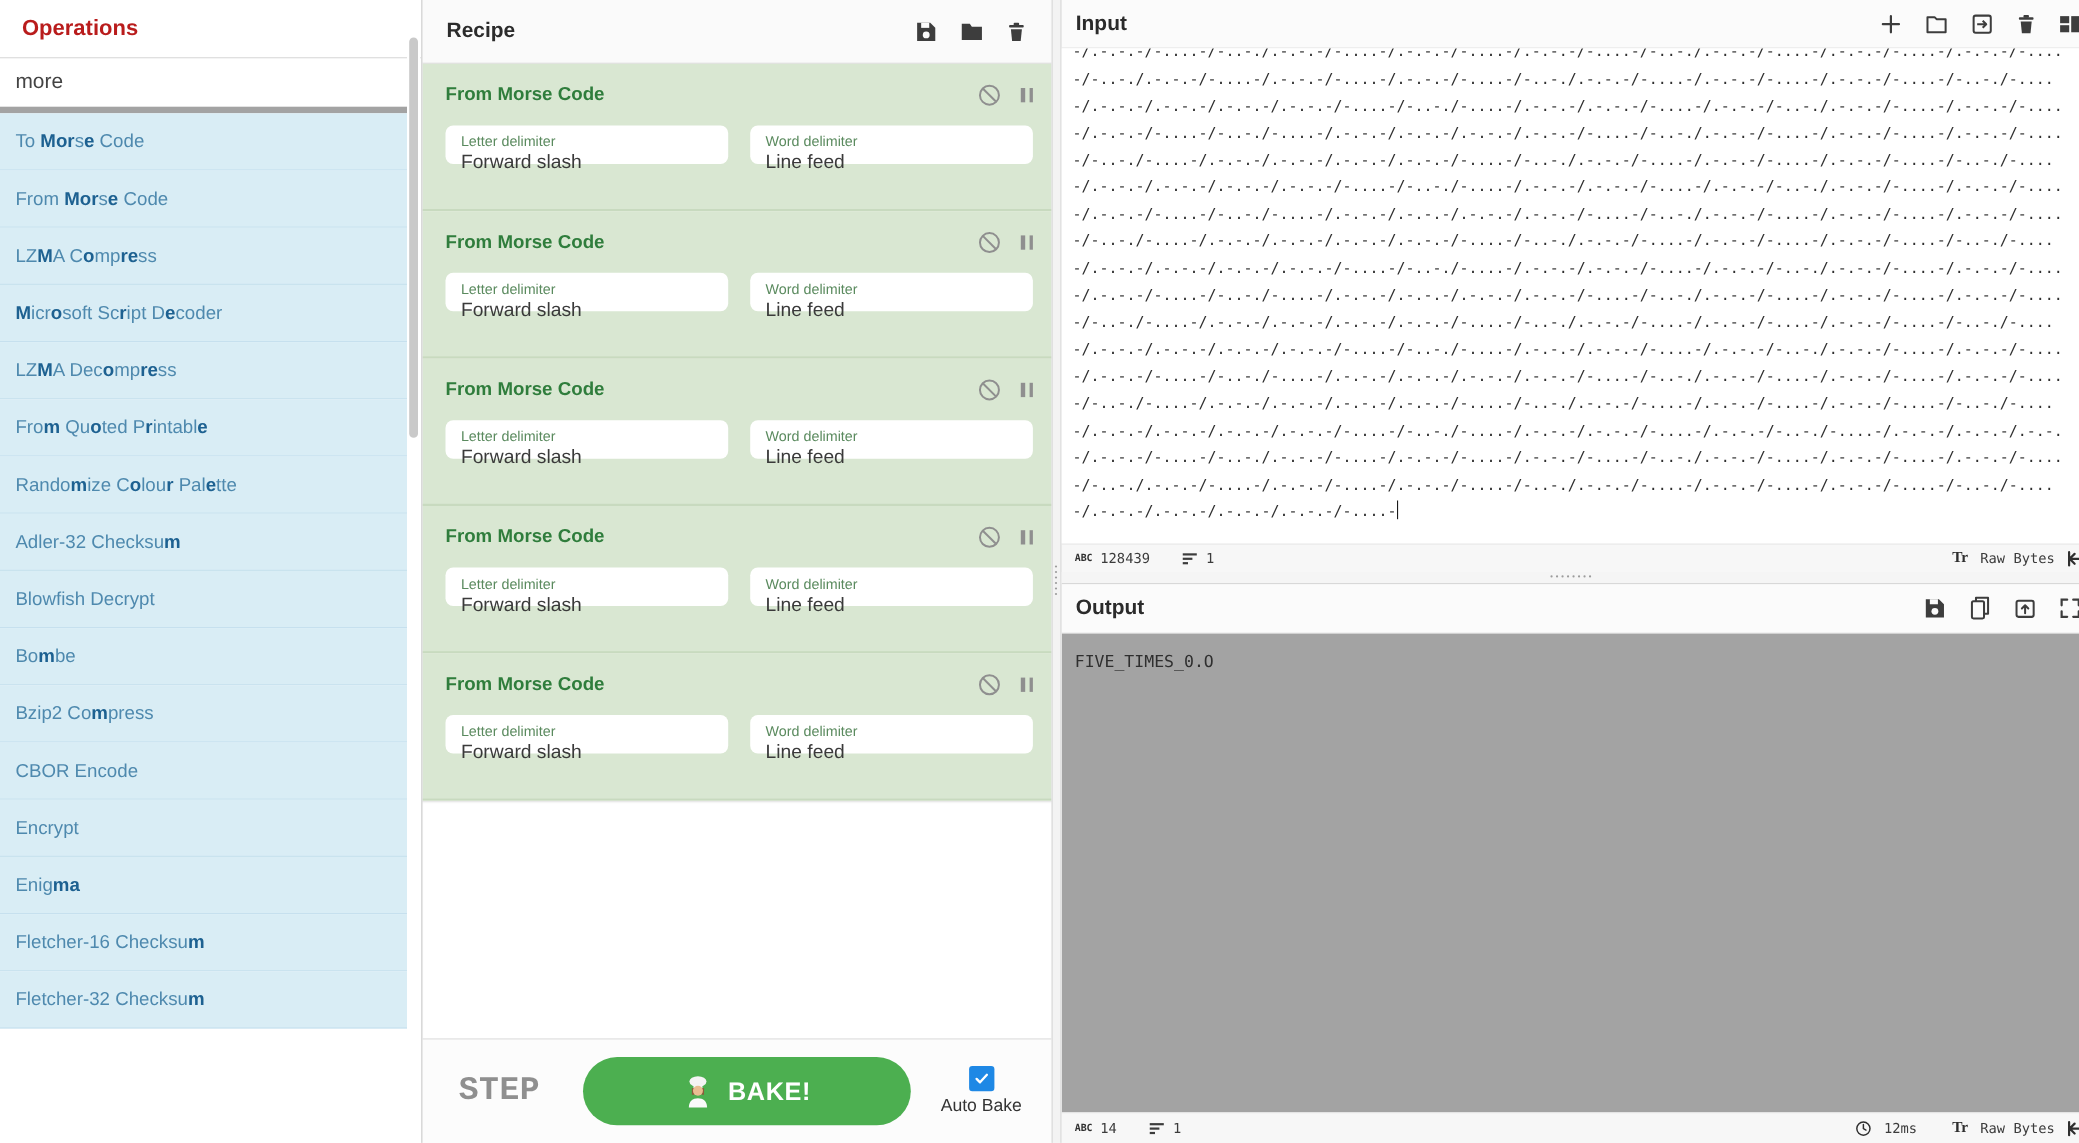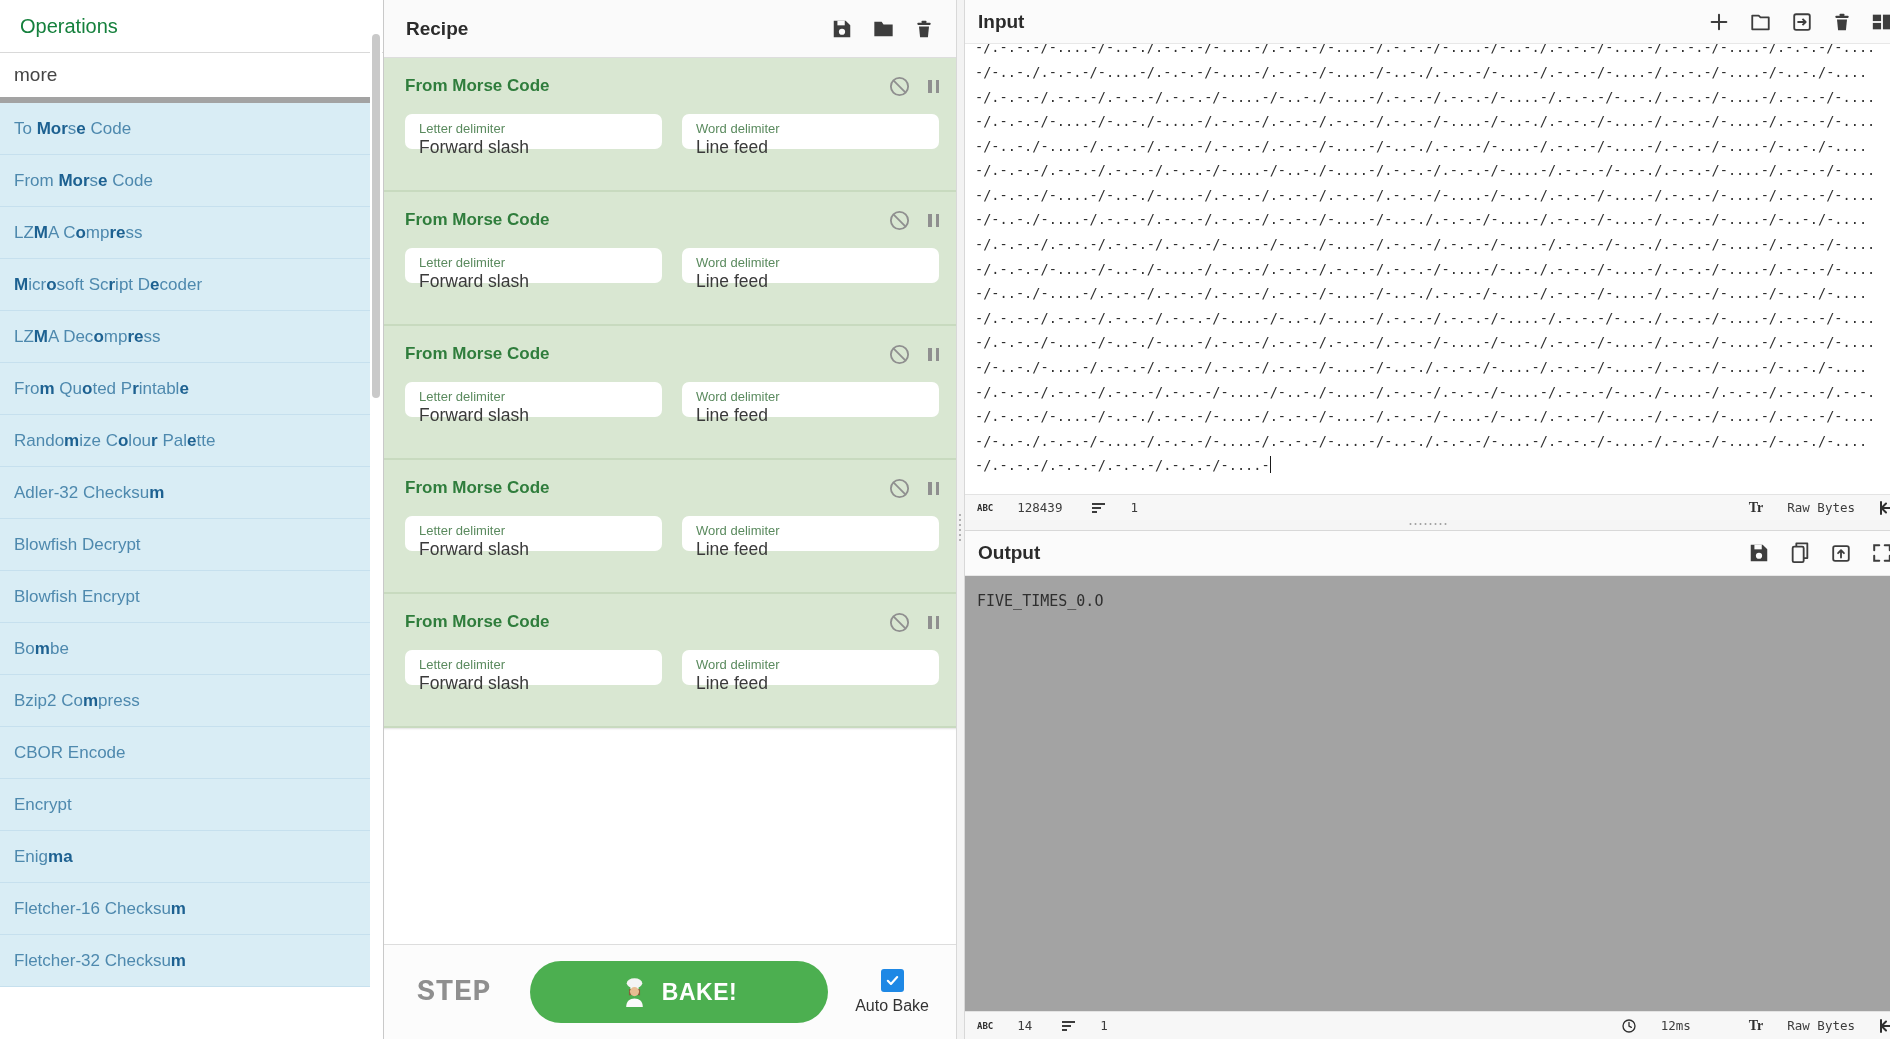--- a/index.html
+++ b/index.html
@@ -4,21 +4,21 @@
 <style>
   * { margin:0; padding:0; box-sizing:border-box; }
   html,body { width:1890px; height:1039px; overflow:hidden; background:#fff;
     font-family:"Liberation Sans", sans-serif; }
   body { display:flex; }
 
   
   .sidebar { width:384px; height:100%; position:relative; background:#fff;
     border-right:1px solid #c9c9c9; flex:none; }
   .ops-header { height:53px; border-bottom:1px solid #d9d9d9; display:flex; align-items:center; padding-left:20px; }
-  .ops-header span { font-size:20px; font-weight:normal; color:#15803d; }
+  .ops-header span { font-size:20px; font-weight:bold; color:#b91c1c; }
   .ops-search { height:50px; width:370px; display:flex; align-items:center; border-bottom:6px solid #a3a3a3; }
   .ops-search input { border:none; outline:none; width:100%; padding-left:14px; font-size:19px; color:#444;
     font-family:"Liberation Sans", sans-serif; background:transparent; }
   .op-item { width:370px; height:52px; background:var(--item-bg); border-bottom:1px solid var(--item-border);
     display:flex; align-items:center; padding-left:14px; font-size:17px; color:var(--item-text); cursor:pointer; }
   .op-item b { color:var(--item-bold); font-weight:bold; }
   .ops-scrollbar { position:absolute; top:0; right:1px; width:12px; height:100%; background:#fff; }
   .ops-scroll-thumb { position:absolute; top:34px; right:2px; width:8px; height:364px; background:#c9c9c9; border-radius:4px; }
 
   
@@ -69,22 +69,22 @@
   .morse-area { height:450px; flex:none; position:relative; background:#fff; overflow:hidden; }
   .morse-clip { position:absolute; left:10px; right:6px; top:0; bottom:0; overflow:hidden; }
   .morse-inner { position:absolute; bottom:16px; left:0; width:110.4ch;
     font-family:"DejaVu Sans Mono", monospace; font-size:13.6px; line-height:24.6px; color:#2f2f2f;
     word-break:break-all; overflow-wrap:anywhere; }
   .caret { display:inline-block; width:1.5px; height:17px; background:#1a1a1a; vertical-align:-3px; }
 
   .io-footer { height:26px; flex:none; background:#f7f7f7; border-top:1px solid #e3e3e3;
     display:flex; align-items:center; padding:0 0 0 12px;
     font-family:"DejaVu Sans Mono", monospace; font-size:12.5px; color:#3c3c3c; }
-  .io-footer .grp { display:flex; align-items:center; gap:24px; margin-right:30px; }
-  .io-footer .right { margin-left:auto; display:flex; align-items:center; gap:24px; }
+  .io-footer .grp { display:flex; align-items:center; gap:7px; margin-right:30px; }
+  .io-footer .right { margin-left:auto; display:flex; align-items:center; gap:11px; }
   .abc-icon { font-size:9px; font-weight:bold; letter-spacing:0; color:#2f2f2f; }
   .tr-icon { font-weight:bold; font-size:14px; color:#2f2f2f; font-family:"Liberation Serif", serif; }
   .hsplit { height:10px; flex:none; background:#f5f5f5; position:relative; }
   .hsplit-dots { position:absolute; top:3px; left:50%; transform:translateX(-50%); display:flex; gap:3px; }
 
   .out-body { flex:1; background:#a3a3a3; padding:16px 12px; }
   .out-text { font-family:"DejaVu Sans Mono", monospace; font-size:15px; color:#2f2f2f; }
   .out-footer { height:28px; }
   .clip-right { margin-right:-11px; }
 </style>
@@ -118,23 +118,20 @@
         <span>Fro<b>m</b> Qu<b>o</b>ted P<b>r</b>intabl<b>e</b></span>
       </div>
       <div class="op-item">
         <span>Rando<b>m</b>ize C<b>o</b>lou<b>r</b> Pal<b>e</b>tte</span>
       </div>
       <div class="op-item">
         <span>Adler-32 Checksu<b>m</b></span>
       </div>
       <div class="op-item">
         <span>Blowfish Decrypt</span>
-      </div>
-      <div class="op-item">
-        <span>Blowfish Encrypt</span>
       </div>
       <div class="op-item">
         <span>Bo<b>m</b>be</span>
       </div>
       <div class="op-item">
         <span>Bzip2 Co<b>m</b>press</span>
       </div>
       <div class="op-item">
         <span>CBOR Encode</span>
       </div>

